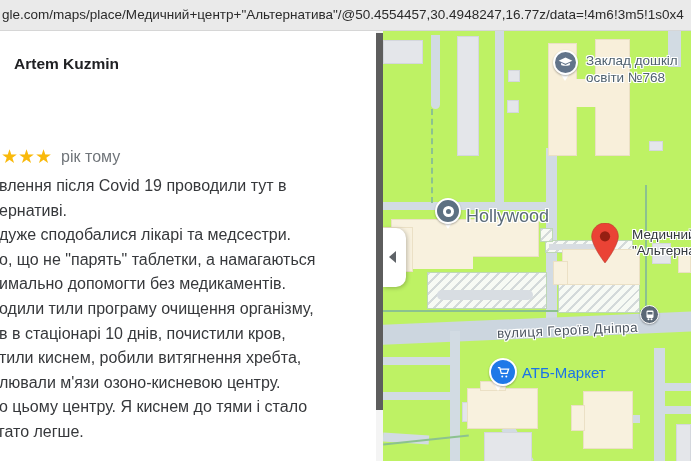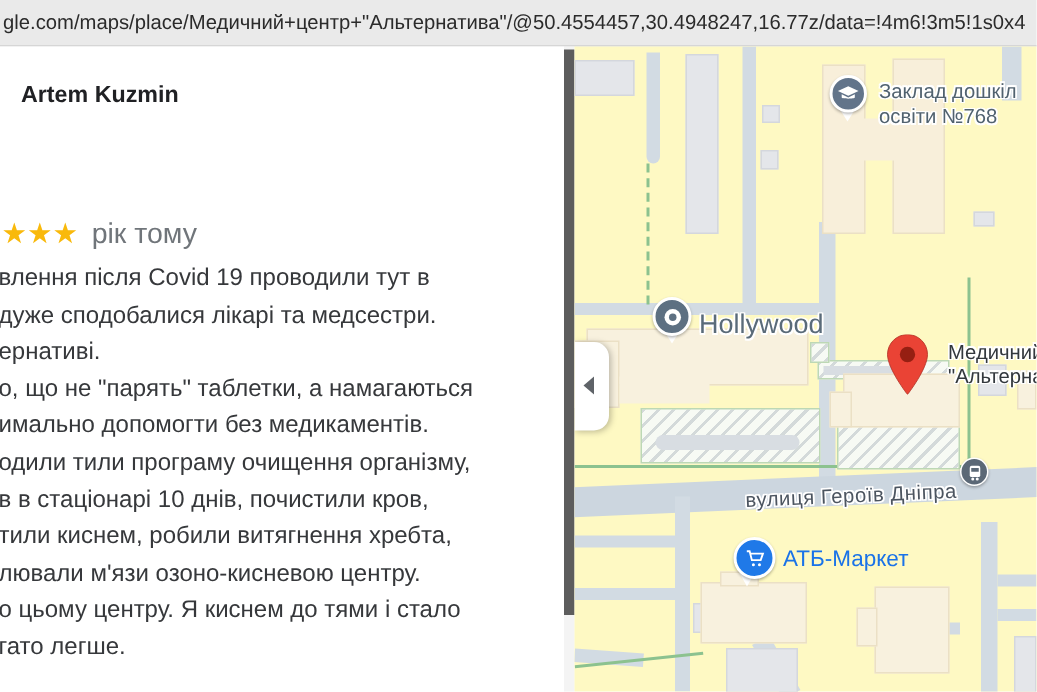--- a/index.html
+++ b/index.html
@@ -6,28 +6,28 @@
     font-family:"Liberation Sans","DejaVu Sans",sans-serif;background:#fff;}
   .abs{position:absolute;}
   
   #urlbar{left:0;top:0;width:691px;height:30px;background:#eaeaea;border-bottom:1px solid #d6d6d6;box-sizing:content-box;}
   #urlbar .url{position:absolute;left:2px;top:7px;font-size:13.5px;color:#2b2b2b;white-space:nowrap;}
   
   #panel{left:0;top:31px;width:376px;height:430px;background:#fff;overflow:hidden;}
   #author{position:absolute;left:14px;top:24px;font-size:15.5px;font-weight:bold;color:#202124;}
   #starrow{position:absolute;left:1px;top:114px;height:22px;}
   #stars{font-size:19px;color:#f9b90b;letter-spacing:0px;vertical-align:middle;}
-  #reviewtime{font-size:19px;color:#70757a;margin-left:9px;vertical-align:middle;}
+  #reviewtime{font-size:16px;color:#70757a;margin-left:9px;vertical-align:middle;}
   #reviewtext{position:absolute;left:-1px;top:143px;width:380px;font-size:16px;line-height:24.6px;color:#36383b;}
   #reviewtext div{white-space:nowrap;}
   
   #scrollbar{left:376px;top:31px;width:7px;height:430px;background:#f4f4f4;}
   #scrollthumb{position:absolute;left:0;top:2px;width:7px;height:377px;background:#5d5d5d;}
   
-  #map{left:383px;top:31px;width:308px;height:430px;background:#fef9c3;overflow:hidden;}
+  #map{left:383px;top:31px;width:308px;height:430px;background:#bef264;overflow:hidden;}
   .road{position:absolute;background:#d2dbe3;}
   .bldg{position:absolute;background:#e4e6ea;border:1px solid #d4d7dd;box-sizing:border-box;}
   .beige{position:absolute;background:#f8f1de;border:1px solid #ebe0c5;box-sizing:border-box;}
   .hatch{position:absolute;background:repeating-linear-gradient(135deg,rgba(120,134,150,.28) 0 2px,rgba(120,134,150,0) 2px 7px),#f7faf4;border:1px solid #bdd8b5;box-sizing:border-box;}
   .greenline{position:absolute;background:#8cc28f;}
   .greendash{position:absolute;width:0;border-left:2px dashed #8cc28f;}
   .halo{text-shadow:1px 1px 0 #fff,-1px -1px 0 #fff,1px -1px 0 #fff,-1px 1px 0 #fff,0 1px 0 #fff,0 -1px 0 #fff,1px 0 0 #fff,-1px 0 0 #fff;}
   .poilabel{position:absolute;font-size:13.5px;color:#51626f;white-space:nowrap;line-height:17px;}
   .pin{position:absolute;border-radius:50%;border:2px solid #fff;box-sizing:border-box;box-shadow:0 1px 2px rgba(0,0,0,.3);display:flex;align-items:center;justify-content:center;}
   .pintail{position:absolute;width:0;height:0;border-left:5px solid transparent;border-right:5px solid transparent;}
@@ -48,22 +48,22 @@
   <div class="url">gle.com/maps/place/Медичний+центр+"Альтернатива"/@50.4554457,30.4948247,16.77z/data=!4m6!3m5!1s0x4</div>
 </div>
 
 <div id="panel" class="abs">
   <div id="author">Artem Kuzmin</div>
   <div id="starrow">
     <span id="stars">★★★</span><span id="reviewtime">рік тому</span>
   </div>
   <div id="reviewtext">
     <div>влення після Covid 19 проводили тут в</div>
+    <div>ернативі.</div>
     <div>дуже сподобалися лікарі та медсестри.</div>
-    <div>ернативі.</div>
     <div>о, що не "парять" таблетки, а намагаються</div>
     <div>имально допомогти без медикаментів.</div>
     <div>одили тили програму очищення організму,</div>
     <div>в в стаціонарі 10 днів, почистили кров,</div>
     <div>тили киснем, робили витягнення хребта,</div>
     <div>лювали м'язи озоно-кисневою центру.</div>
     <div>о цьому центру. Я киснем до тями і стало</div>
     <div>гато легше.</div>
   </div>
 </div>

